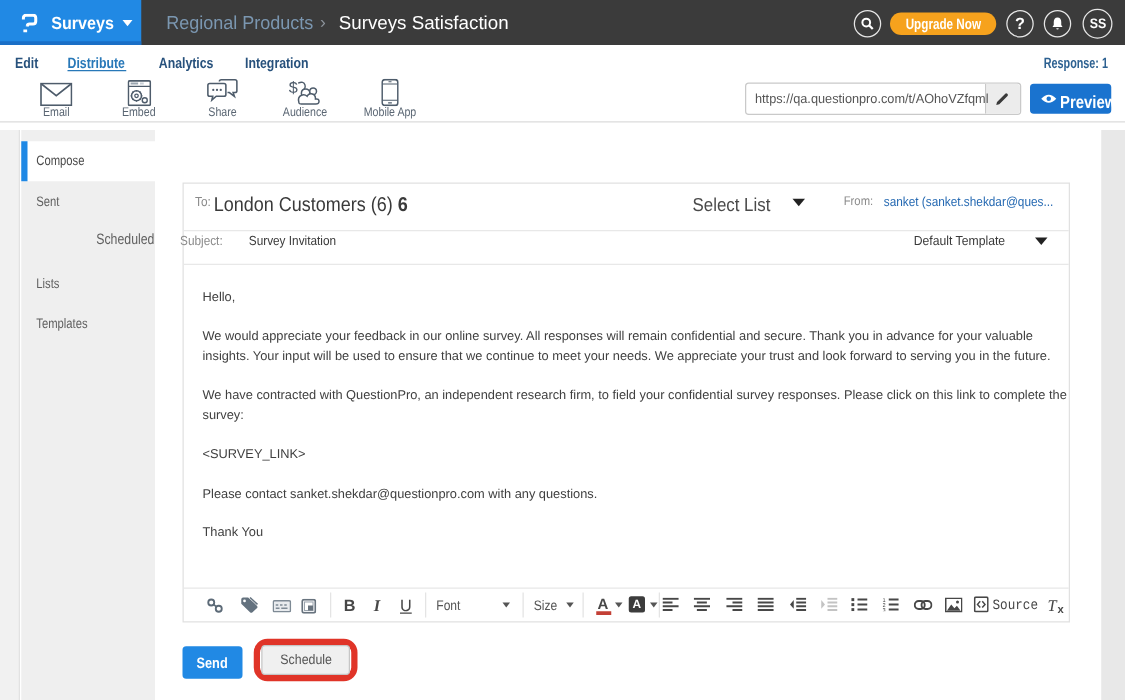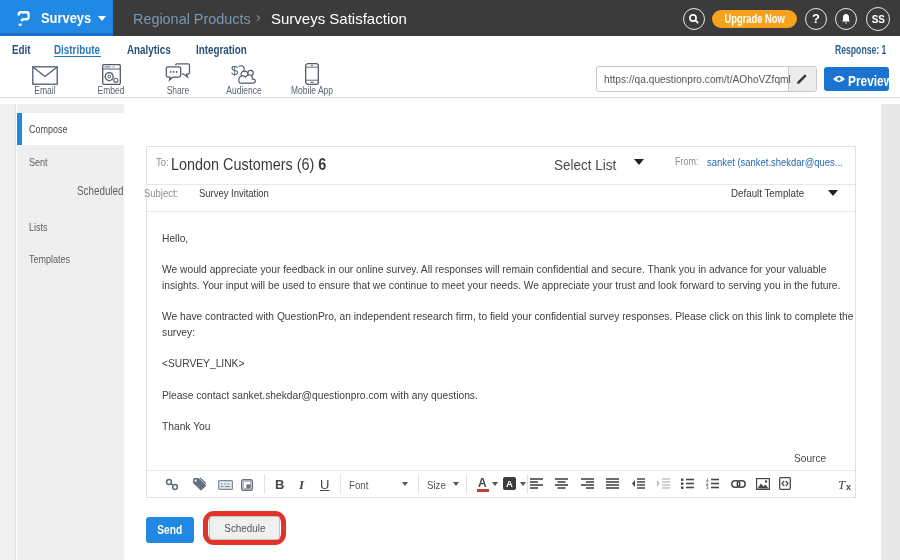--- a/index.html
+++ b/index.html
@@ -278,21 +278,21 @@
 <svg class="abs" style="left:756px;top:478px;" width="14" height="12" viewBox="0 0 14 12">
       <rect x="0.6" y="0.6" width="12.8" height="10.8" fill="#fff" stroke="#474747" stroke-width="1.2"></rect>
       <path d="M1.5,10.5 L5,5.5 L7.5,8.5 L9.5,6.5 L12.5,10.5 Z" fill="#474747"></path>
       <circle cx="10" cy="3.5" r="1.2" fill="#474747"></circle>
     </svg>
 
 <svg class="abs" style="left:779px;top:477px;" width="12" height="13" viewBox="0 0 12 13">
       <rect x="0.7" y="0.7" width="10.6" height="11.6" rx="1" fill="none" stroke="#474747" stroke-width="1.3"></rect>
       <path d="M5.2,4 L3,6.5 L5.2,9 M6.8,4 L9,6.5 L6.8,9" fill="none" stroke="#474747" stroke-width="1.2"></path>
     </svg>
-<div class="abs" style="left:794px;top:452px;font-size:11.5px;color:#474747;"><span class="n" style="transform:scaleX(.88);">Source</span></div>
+<div class="abs" style="left:794px;top:478px;font-size:11.5px;color:#474747;font-family:Liberation Mono, monospace;"><span class="n" style="transform:scaleX(.88);">Source</span></div>
 
 <div class="abs" style="left:838px;top:477px;font-size:13px;font-style:italic;font-family:'Liberation Serif',serif;color:#474747;">T</div>
 <div class="abs" style="left:846px;top:482px;font-size:9px;font-weight:700;color:#474747;">x</div>
 </div>
 
 <div class="abs" style="left:146px;top:517px;width:48px;height:26px;background:#2189e4;border-radius:3px;color:#fff;text-align:center;font-size:12px;font-weight:700;line-height:26px;"><span class="nc" style="transform:scaleX(.85);">Send</span></div>
 <div class="abs" style="left:203px;top:511px;width:83px;height:34px;border:5px solid #e03428;border-radius:11px;"></div>
 <div class="abs" style="left:209px;top:516px;width:71px;height:24px;background:#f0f0f0;border:1px solid #c6c6c6;border-radius:3px;color:#555;text-align:center;font-size:11px;line-height:22px;"><span class="nc" style="transform:scaleX(.9);">Schedule</span></div>
 
 </body></html>

